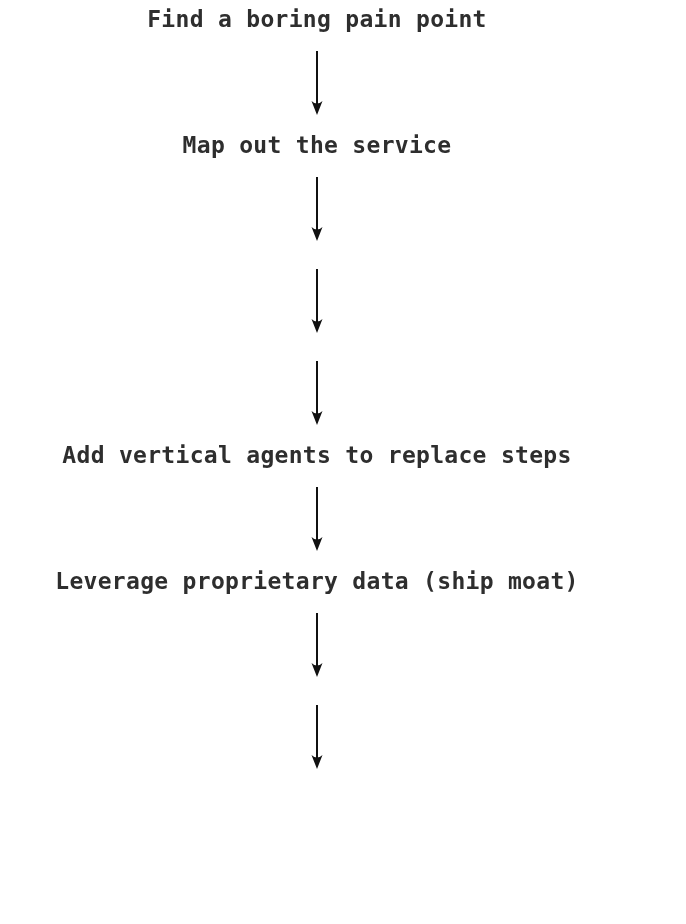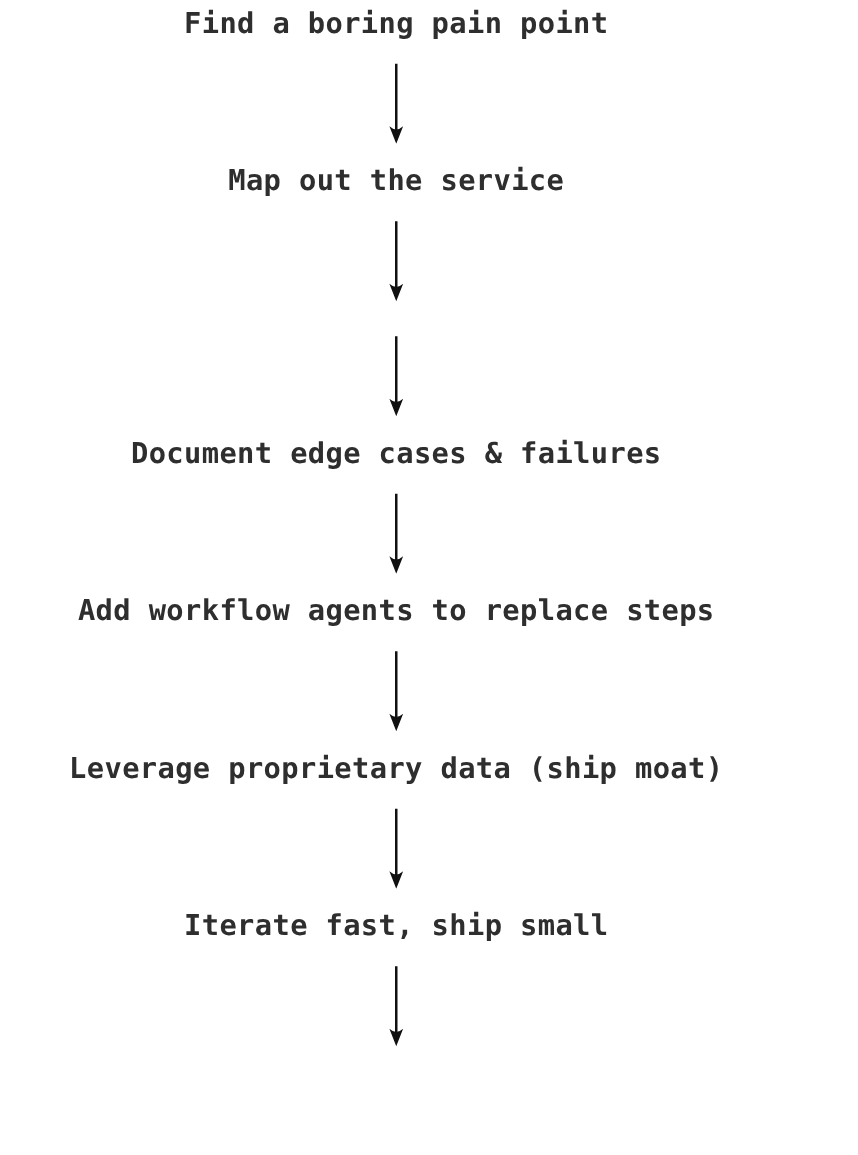--- a/index.html
+++ b/index.html
@@ -60,42 +60,40 @@
     <line x1="9" y1="2" x2="9" y2="57" stroke="#111111" stroke-width="2"></line>
     <path d="M9,66 L3.5,52 Q9,57 14.5,52 Z" fill="#111111"></path>
   </svg>
 
 
   <svg class="flow-arrow" viewBox="0 0 18 66">
     <line x1="9" y1="2" x2="9" y2="57" stroke="#111111" stroke-width="2"></line>
     <path d="M9,66 L3.5,52 Q9,57 14.5,52 Z" fill="#111111"></path>
   </svg>
 
-  <div class="flow-step">Document edge cases &amp; failures</div>
 
   <svg class="flow-arrow" viewBox="0 0 18 66">
     <line x1="9" y1="2" x2="9" y2="57" stroke="#111111" stroke-width="2"></line>
     <path d="M9,66 L3.5,52 Q9,57 14.5,52 Z" fill="#111111"></path>
   </svg>
 
-  <div class="flow-step">Add workflow agents to replace steps</div>
+  <div class="flow-step">Add vertical agents to replace steps</div>
 
   <svg class="flow-arrow" viewBox="0 0 18 66">
     <line x1="9" y1="2" x2="9" y2="57" stroke="#111111" stroke-width="2"></line>
     <path d="M9,66 L3.5,52 Q9,57 14.5,52 Z" fill="#111111"></path>
   </svg>
 
   <div class="flow-step">Leverage proprietary data (ship moat)</div>
 
   <svg class="flow-arrow" viewBox="0 0 18 66">
     <line x1="9" y1="2" x2="9" y2="57" stroke="#111111" stroke-width="2"></line>
     <path d="M9,66 L3.5,52 Q9,57 14.5,52 Z" fill="#111111"></path>
   </svg>
 
-  <div class="flow-step">Iterate fast, ship small</div>
 
   <svg class="flow-arrow" viewBox="0 0 18 66">
     <line x1="9" y1="2" x2="9" y2="57" stroke="#111111" stroke-width="2"></line>
     <path d="M9,66 L3.5,52 Q9,57 14.5,52 Z" fill="#111111"></path>
   </svg>
 
 
 </div>
 
 </body></html>

